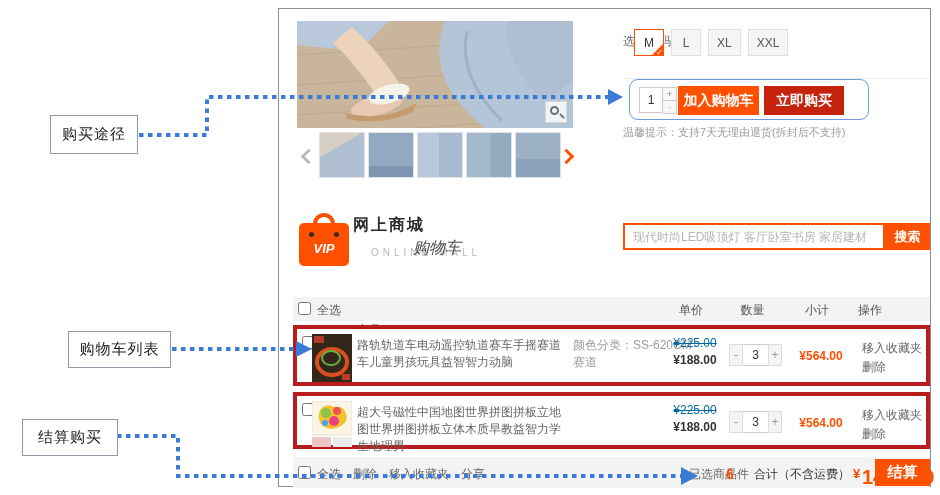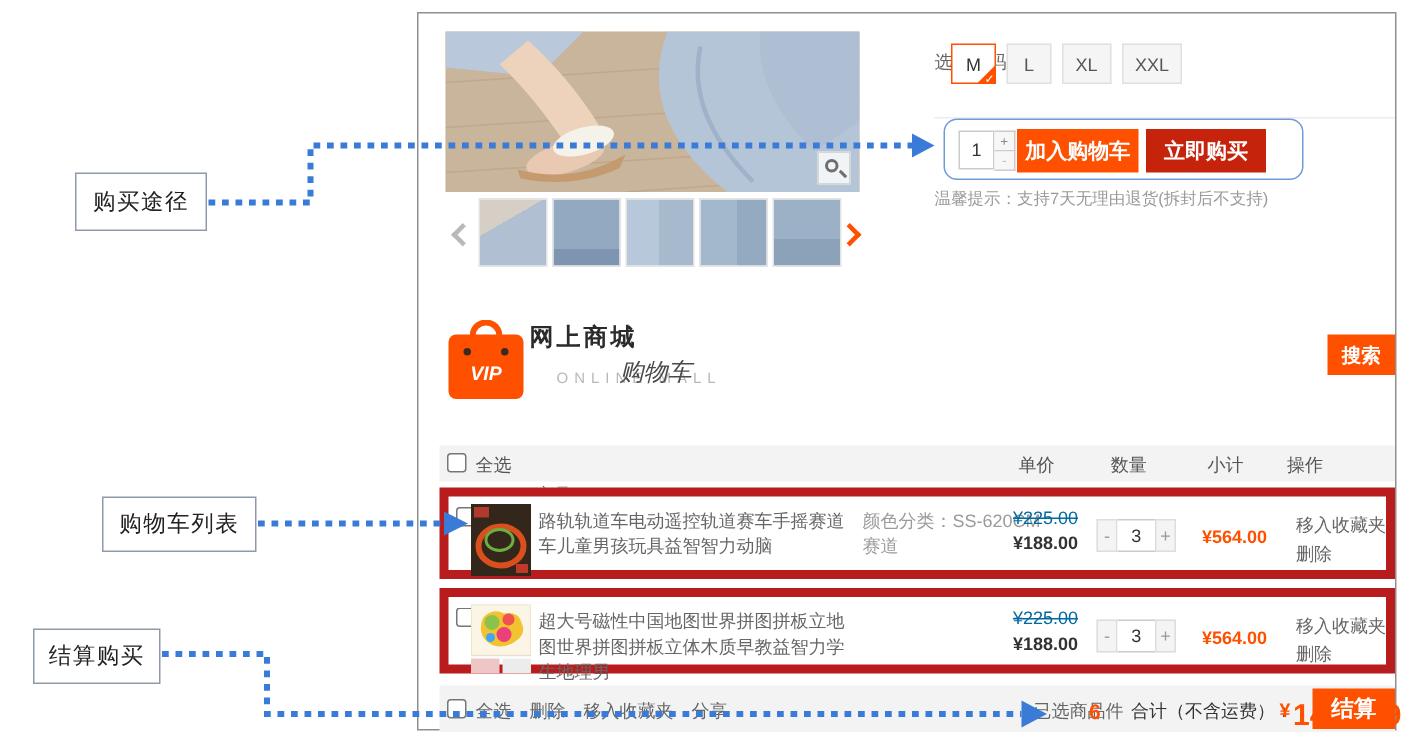--- a/index.html
+++ b/index.html
@@ -4,21 +4,21 @@
 <style>
   * { box-sizing: border-box; margin: 0; padding: 0; }
   html,body { width: 940px; height: 495px; }
   body { position: relative; background: #fff; font-family: "Liberation Sans", sans-serif; overflow: hidden; }
 
   
   .anno-box { position: absolute; background:#fff; border:1px solid #8e99ab; color:#222;
     font-size:15px; letter-spacing:1px; display:flex; align-items:center; justify-content:center; z-index:20; }
   #anno1 { left:50px; top:115px; width:88px; height:39px; }
   #anno2 { left:68px; top:331px; width:103px; height:37px; }
-  #anno3 { left:22px; top:419px; width:85px; height:37px; }
+  #anno3 { left:22px; top:419px; width:96px; height:37px; }
   #arrow-layer { position:absolute; left:0; top:0; width:940px; height:495px; z-index:15; pointer-events:none; }
 
   
   .panel { position:absolute; left:278px; top:8px; width:653px; height:479px; border:1px solid #8f8f8f; background:#fff; z-index:5; }
   .abs { position:absolute; }
 
   
   .main-img { left:18px; top:12px; width:276px; height:107px; overflow:hidden; background:#c9b59b; }
   .zoom-icon { left:266px; top:92px; width:22px; height:22px; background:rgba(255,255,255,.8); border:1px solid #d6d6d6; }
   .zoom-icon .lens { position:absolute; left:4px; top:4px; width:9px; height:9px; border:2px solid #6f6f6f; border-radius:50%; }
@@ -60,21 +60,21 @@
   .page-title { left:134px; top:229px; font-size:16px; color:#4a4a4a;font-style:italic; }
   .search-input { left:344px; top:214px; width:262px; height:27px; border:2px solid #ff5000; font-size:12px; color:#666; padding:0 8px; outline:none; }
   .search-input::placeholder { color:#b5b5b5; }
   .search-btn { left:606px; top:214px; width:45px; height:27px; background:#ff5000; font-size:13px; }
 
   
   .cart-tab-bar { left:14px; top:262px; width:637px; border-bottom:2px solid #ff5000; padding:4px 0 7px 1px; }
   .cart-tab-bar span { font-size:13px; font-weight:bold; color:#ff5000; cursor:pointer; }
   .thead { left:14px; top:288px; width:637px; height:24px; background:#f3f3f3; font-size:12px; color:#555; }
   .thead .cell { position:absolute; top:5px; }
-  .row { left:14px; width:637px; border:6px solid #b91c1c; background:#fff; font-size:12px; }
+  .row { left:14px; width:637px; border:4px solid #b91c1c; background:#fff; font-size:12px; }
   #row0 { top:316px; height:61px; } #row1 { top:383px; height:57px; }
   .c-check { left:5px; top:7px; } .thead .c-check { top:5px; }
   input[type=checkbox] { width:13px; height:13px; accent-color:#fff; }
   .c-img { left:15px; top:5px; width:40px; }
   .c-title { left:60px; top:8px; width:212px; color:#666; line-height:17px; cursor:pointer; }
   .c-spec { left:276px; top:8px; width:128px; color:#9b9b9b; line-height:17px; }
   .c-price { left:370px; width:56px; text-align:center; }
   .c-price .orig { position:absolute; top:7px; width:56px; color:#0369a1; text-decoration:line-through; }
   .c-price .cur { position:absolute; top:24px; width:56px; color:#333; font-weight:bold; }
   .c-qty { left:432px; top:15px; display:flex; }
@@ -188,20 +188,21 @@
   <div class="abs logo">
     <div class="handle"></div>
     <div class="bag"></div>
     <div class="eye l"></div>
       <div class="eye r"></div>
     <div class="viptext">VIP</div>
   </div>
   <div class="abs mall-name">网上商城</div>
   <div class="abs mall-sub">ONLINE MALL</div>
   <div class="abs page-title">购物车</div>
+  <input class="abs search-input" type="text" placeholder="现代时尚LED吸顶灯 客厅卧室书房 家居建材" style="">
   <div class="abs btn search-btn">搜索</div>
 
 
   <div class="abs thead">
     <input type="checkbox" class="cell c-check" style="">
     <span class="cell" style="left:24px;">全选</span>
     <span class="cell" style="left:64px;margin-top:20px;">商品</span>
     <span class="cell c-price">单价</span>
     <span class="cell" style="left:432px;width:55px;text-align:center;">数量</span>
     <span class="cell" style="left:496px;width:56px;text-align:center;">小计</span>

